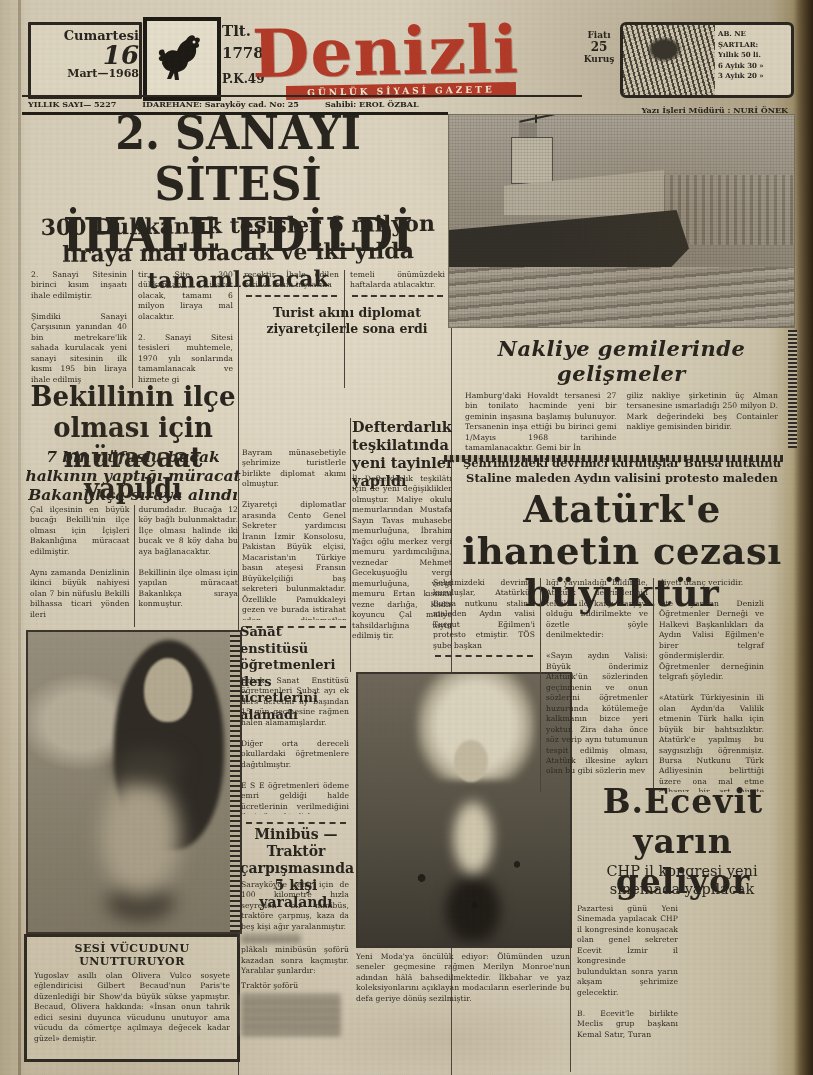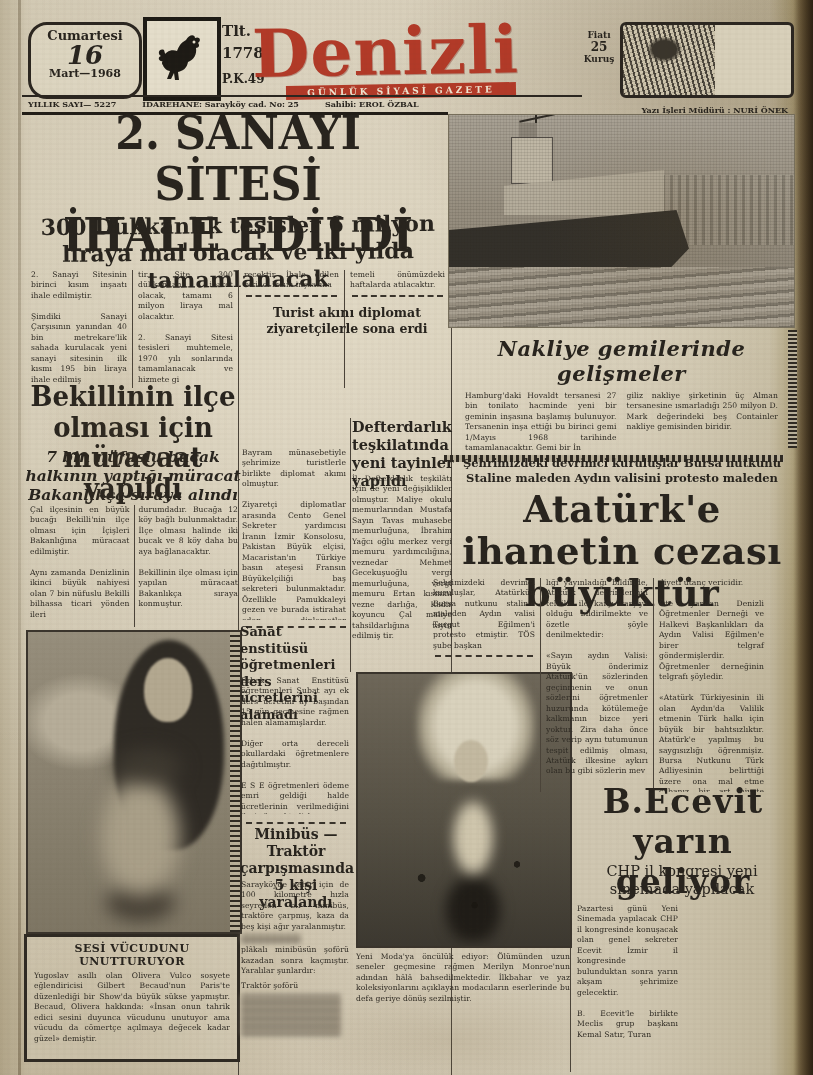--- a/index.html
+++ b/index.html
@@ -16,22 +16,22 @@
       repeating-linear-gradient(90deg, rgba(90,75,50,.03) 0 3px, transparent 3px 7px);}
   .stain{position:absolute;border-radius:50%;pointer-events:none;}
   .binding{position:absolute;top:0;right:0;width:20px;height:1075px;
     background:linear-gradient(90deg, rgba(61,47,26,0) 0%, rgba(79,62,36,.65) 40%, #2c2113 100%);}
   .crease{position:absolute;top:0;left:18px;width:3px;height:1075px;
     background:linear-gradient(180deg, rgba(80,65,40,.35), rgba(80,65,40,.15) 50%, rgba(80,65,40,.4));}
 
   .abs{position:absolute;}
 
   
-  .datebox{left:28px;top:22px;width:108px;height:68px;border:3px solid #2b2620;border-radius:19px;
-    text-align:center;padding-top:3px;background:rgba(235,228,210,.35);}
+  .datebox{left:28px;top:22px;width:108px;height:68px;border:3px solid #2b2620;border-radius:1px;
+    text-align:right;padding-top:3px;background:rgba(235,228,210,.35);}
   .datebox .day{font-weight:bold;font-size:13px;}
   .datebox .num{font-weight:bold;font-style:italic;font-size:26px;line-height:24px;}
   .datebox .my{font-weight:bold;font-size:11px;}
   .roosterbox{left:143px;top:17px;width:70px;height:76px;border:4px solid #1d1a15;background:#e4ddca;
     display:flex;align-items:center;justify-content:center;}
   .tel{left:222px;top:22px;font-weight:bold;font-size:15px;}
   .tel2{left:222px;top:42px;font-weight:bold;font-size:15px;}
   .pk{left:222px;top:72px;font-weight:bold;font-size:12px;}
   .brand{left:252px;top:18px;width:330px;font-weight:bold;font-size:66px;line-height:66px;
     color:#b23a28;letter-spacing:1px;text-shadow:1px 1px 0 rgba(120,30,20,.35);transform:rotate(-1deg);}
@@ -205,20 +205,26 @@
   <div class="abs tagline">GÜNLÜK SİYASİ GAZETE</div>
 
   <div class="abs price">
     <div class="l1">Fiatı</div>
     <div class="l2">25</div>
     <div class="l3">Kuruş</div>
   </div>
 
   <div class="abs abone">
     <div class="etch"></div>
+    <div class="terms">
+      <div>AB. NE ŞARTLAR:</div>
+      <div>Yıllık 50 li.</div>
+      <div>6 Aylık 30 »</div>
+      <div>3 Aylık 20 »</div>
+    </div>
   </div>
 
   <div class="abs mastrule"></div>
   <div class="abs inforow">
     <span>YILLIK SAYI— 5227</span>
     <span>İDAREHANE: Sarayköy cad. No: 25</span>
     <span>Sahibi: EROL ÖZBAL</span>
     <span class="ed">Yazı İşleri Müdürü : NURİ ÖNEK</span>
   </div>
   <div class="abs mastrule2"></div>

